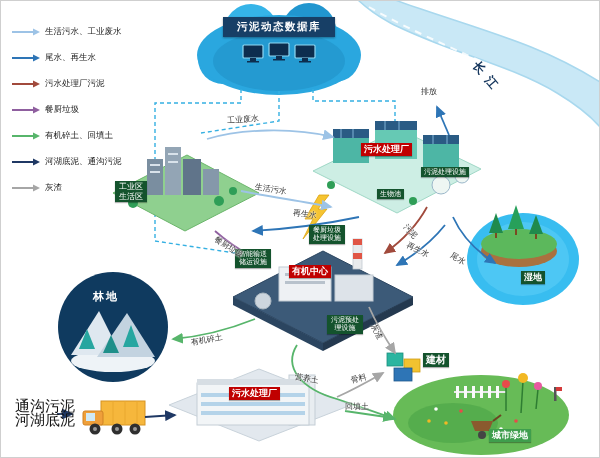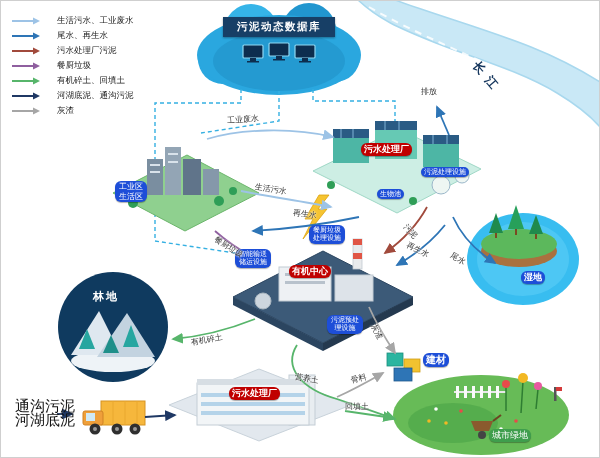--- a/index.html
+++ b/index.html
@@ -4,37 +4,37 @@
 <style>
   html,body{margin:0;padding:0;background:#fff;}
   .stage{
     position:relative;width:600px;height:458px;background:#ffffff;overflow:hidden;
     border:1px solid #cfcfcf;box-sizing:border-box;
     font-family:"Liberation Sans",sans-serif;
   }
   .art{position:absolute;left:0;top:0;z-index:1;}
   
   .legend{position:absolute;left:10px;top:12px;z-index:4;}
-  .lg-row{display:flex;align-items:center;gap:16px;height:15px;}
+  .lg-row{display:flex;align-items:center;gap:4px;height:15px;margin-top:11px;}
   .lg-label{font-size:8.5px;color:#222;white-space:nowrap;}
   
   .tbox{
     position:absolute;z-index:4;transform:translateX(-50%);
     background:#173f66;color:#fff;font-size:10.5px;font-weight:bold;
     padding:3px 14px;border-radius:0;letter-spacing:1.5px;white-space:nowrap;
     box-shadow:0 1px 2px rgba(0,0,0,.35);
   }
   
   .chip-navy,.chip-red,.chip-green{
-    position:absolute;z-index:3;color:#fff;text-align:center;border-radius:6px;
+    position:absolute;z-index:3;color:#fff;text-align:center;border-radius:0;
     padding:1px 3px;line-height:1.2;box-shadow:0 1px 1px rgba(0,0,0,.3);
   }
-  .chip-navy{background:#1d4ed8;font-size:7.5px;}
+  .chip-navy{background:#14532d;font-size:7.5px;}
   .chip-red{background:#c00000;font-size:9px;font-weight:bold;white-space:nowrap;}
-  .chip-green{background:#3f9e4d;font-size:9px;font-weight:normal;white-space:nowrap;}
+  .chip-green{background:#3f9e4d;font-size:9px;font-weight:bold;white-space:nowrap;}
   
   .flabel{
     position:absolute;z-index:3;font-size:8px;color:#333;white-space:nowrap;
     transform-origin:left center;text-shadow:0 0 2px #fff,0 0 2px #fff;
   }
   .forest-label{position:absolute;z-index:3;color:#fff;font-weight:bold;font-size:11px;
     width:40px;letter-spacing:2px;}
   .src-text{position:absolute;z-index:3;font-size:15px;color:#111;line-height:14px;font-weight:normal;}
   .river-label{position:absolute;z-index:3;font-weight:bold;font-size:12px;color:#14355c;
     letter-spacing:7px;transform:rotate(50deg);transform-origin:left center;}

